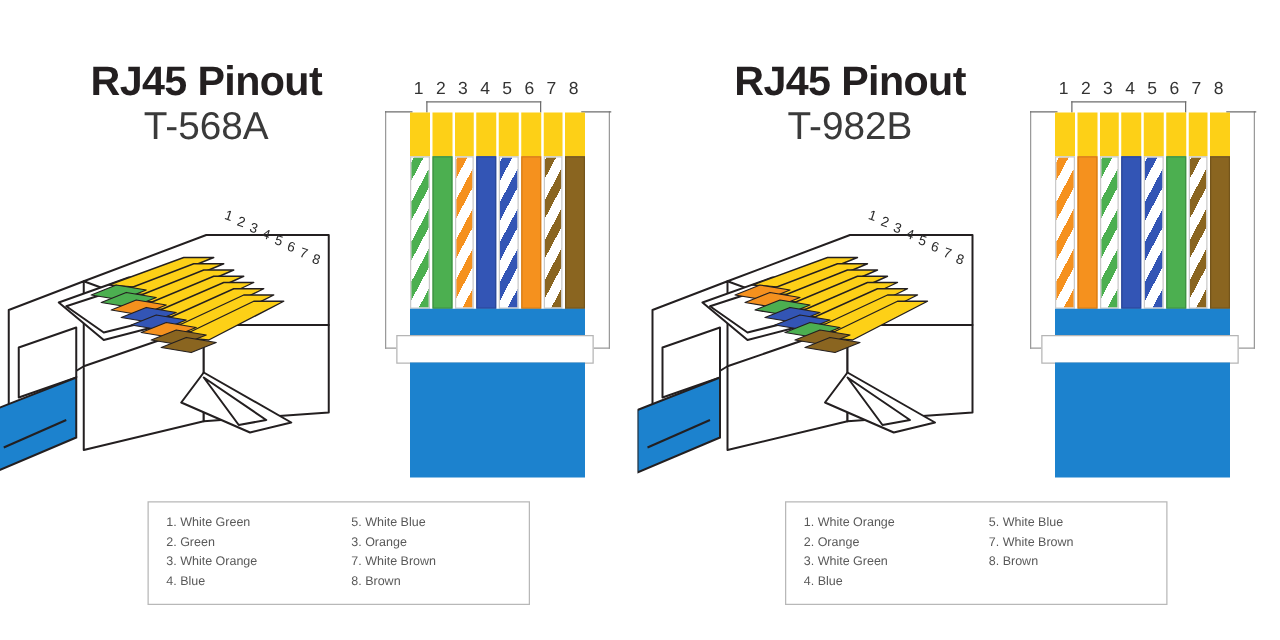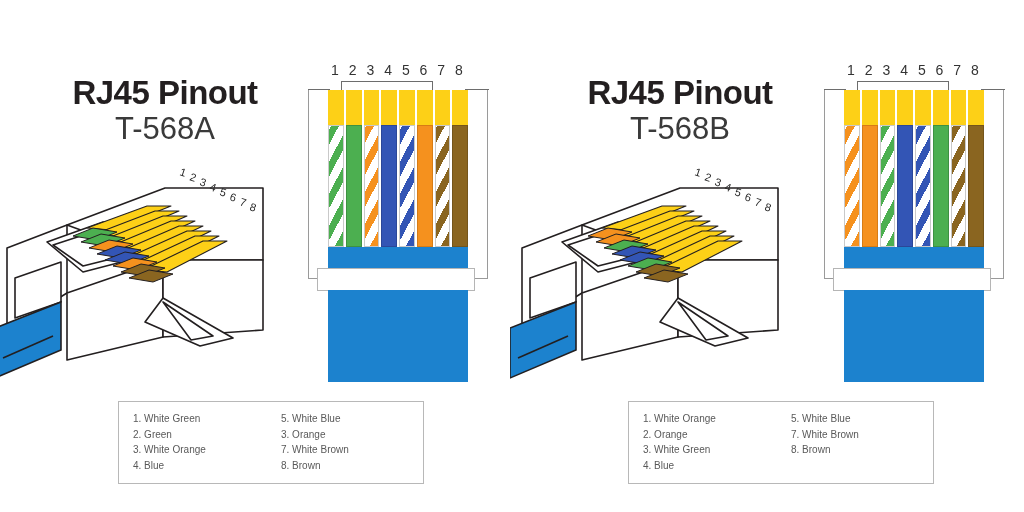--- a/index.html
+++ b/index.html
@@ -9,21 +9,21 @@
     background: #ffffff;
     font-family: "Liberation Sans", sans-serif;
     overflow: hidden;
   }
   .page { position: relative; width: 1024px; height: 512px; background:#fff; }
 
   
   .title-block { position: absolute; text-align: center; }
   .title-main {
     font-size: 33px; font-weight: bold; color: #231f20;
-    letter-spacing: -0.5px; line-height: 1.05; white-space: nowrap; margin-top: 28px;
+    letter-spacing: -0.5px; line-height: 1.05; white-space: nowrap;
   }
   .title-sub {
     font-size: 31px; font-weight: normal; color: #3a3a3a;
     letter-spacing: 0px; line-height: 1.15; white-space: nowrap; text-align: center;
   }
 
   
   .front-view { position: absolute; width: 155px; height: 310px; }
 
   .pin-numbers {
@@ -243,21 +243,21 @@
     <div class="legend-col c2">
       <span class="legend-item">5. White Blue</span>
       <span class="legend-item">3. Orange</span>
       <span class="legend-item">7. White Brown</span>
       <span class="legend-item">8. Brown</span>
     </div>
   </div>
 
   <div class="title-block" style="left:535px; top:48px; width:290px;">
     <div class="title-main">RJ45 Pinout</div>
-    <div class="title-sub">T-568B</div>
+    <div class="title-sub">T-982B</div>
   </div>
 
   <div class="persp-view" style="left:510px; top:150px;">
     <svg width="300" height="230" viewBox="0 0 300 230">
       <g stroke="#231f20" stroke-width="1.6" fill="#ffffff" stroke-linejoin="round">
         <path d="M72,75 L170,38 L268,38 L268,110 L168,110 Z" fill="#ffffff"></path>
         <path d="M12,98 L72,75 L72,143 L12,180 Z" fill="#ffffff"></path>
         <path d="M72,143 L168,110 L168,187 L72,210 Z" fill="#ffffff"></path>
         <path d="M168,110 L268,110 L268,180 L168,187 Z" fill="#ffffff"></path>
         <path d="M52,92 L108,72 L142,72 L142,108 L88,122 Z" fill="#ffffff"></path>

